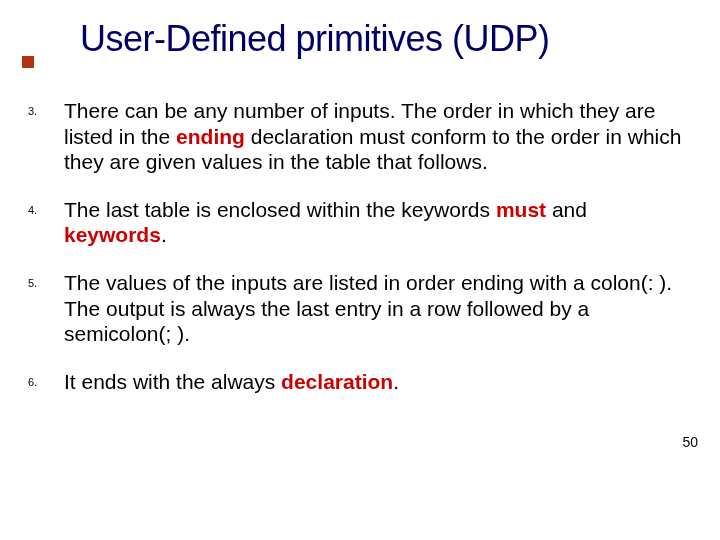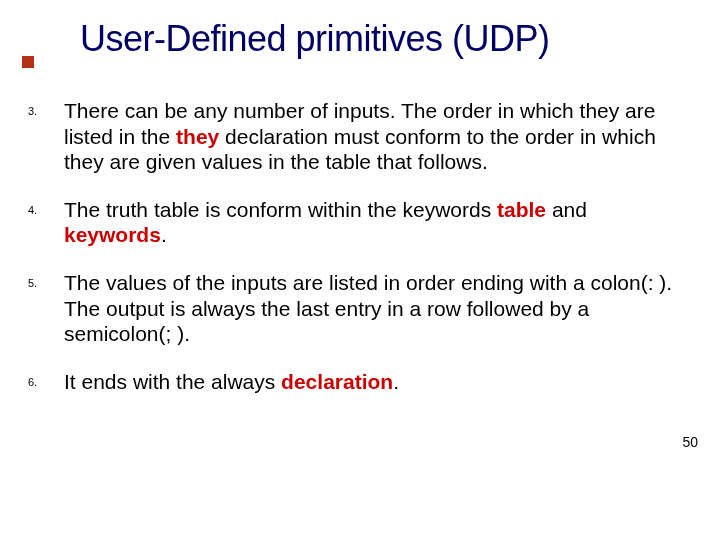--- a/index.html
+++ b/index.html
@@ -79,28 +79,28 @@
 
 <div class="slide">
   <div class="accent"></div>
   <div class="title">User-Defined primitives (UDP)</div>
 
   <div class="list">
 
     <div class="item">
       <div class="num">3.</div>
       <div class="body">
-        <span>There can be any number of inputs. The order in which they are listed in the </span><span class="kw">they</span><span> declaration must conform to the order in which they are given values in the table that follows.</span>
+        <span>There can be any number of inputs. The order in which they are listed in the </span><span class="kw">ending</span><span> declaration must conform to the order in which they are given values in the table that follows.</span>
       </div>
     </div>
 
     <div class="item">
       <div class="num">4.</div>
       <div class="body">
-        <span>The truth table is conform within the keywords </span><span class="kw">table</span><span> and </span><span class="kw">keywords</span><span>.</span>
+        <span>The last table is enclosed within the keywords </span><span class="kw">must</span><span> and </span><span class="kw">keywords</span><span>.</span>
       </div>
     </div>
 
     <div class="item">
       <div class="num">5.</div>
       <div class="body">
         <span>The values of the inputs are listed in order ending with a colon(: ). The output is always the last entry in a row followed by a semicolon(; ).</span>
       </div>
     </div>
 

